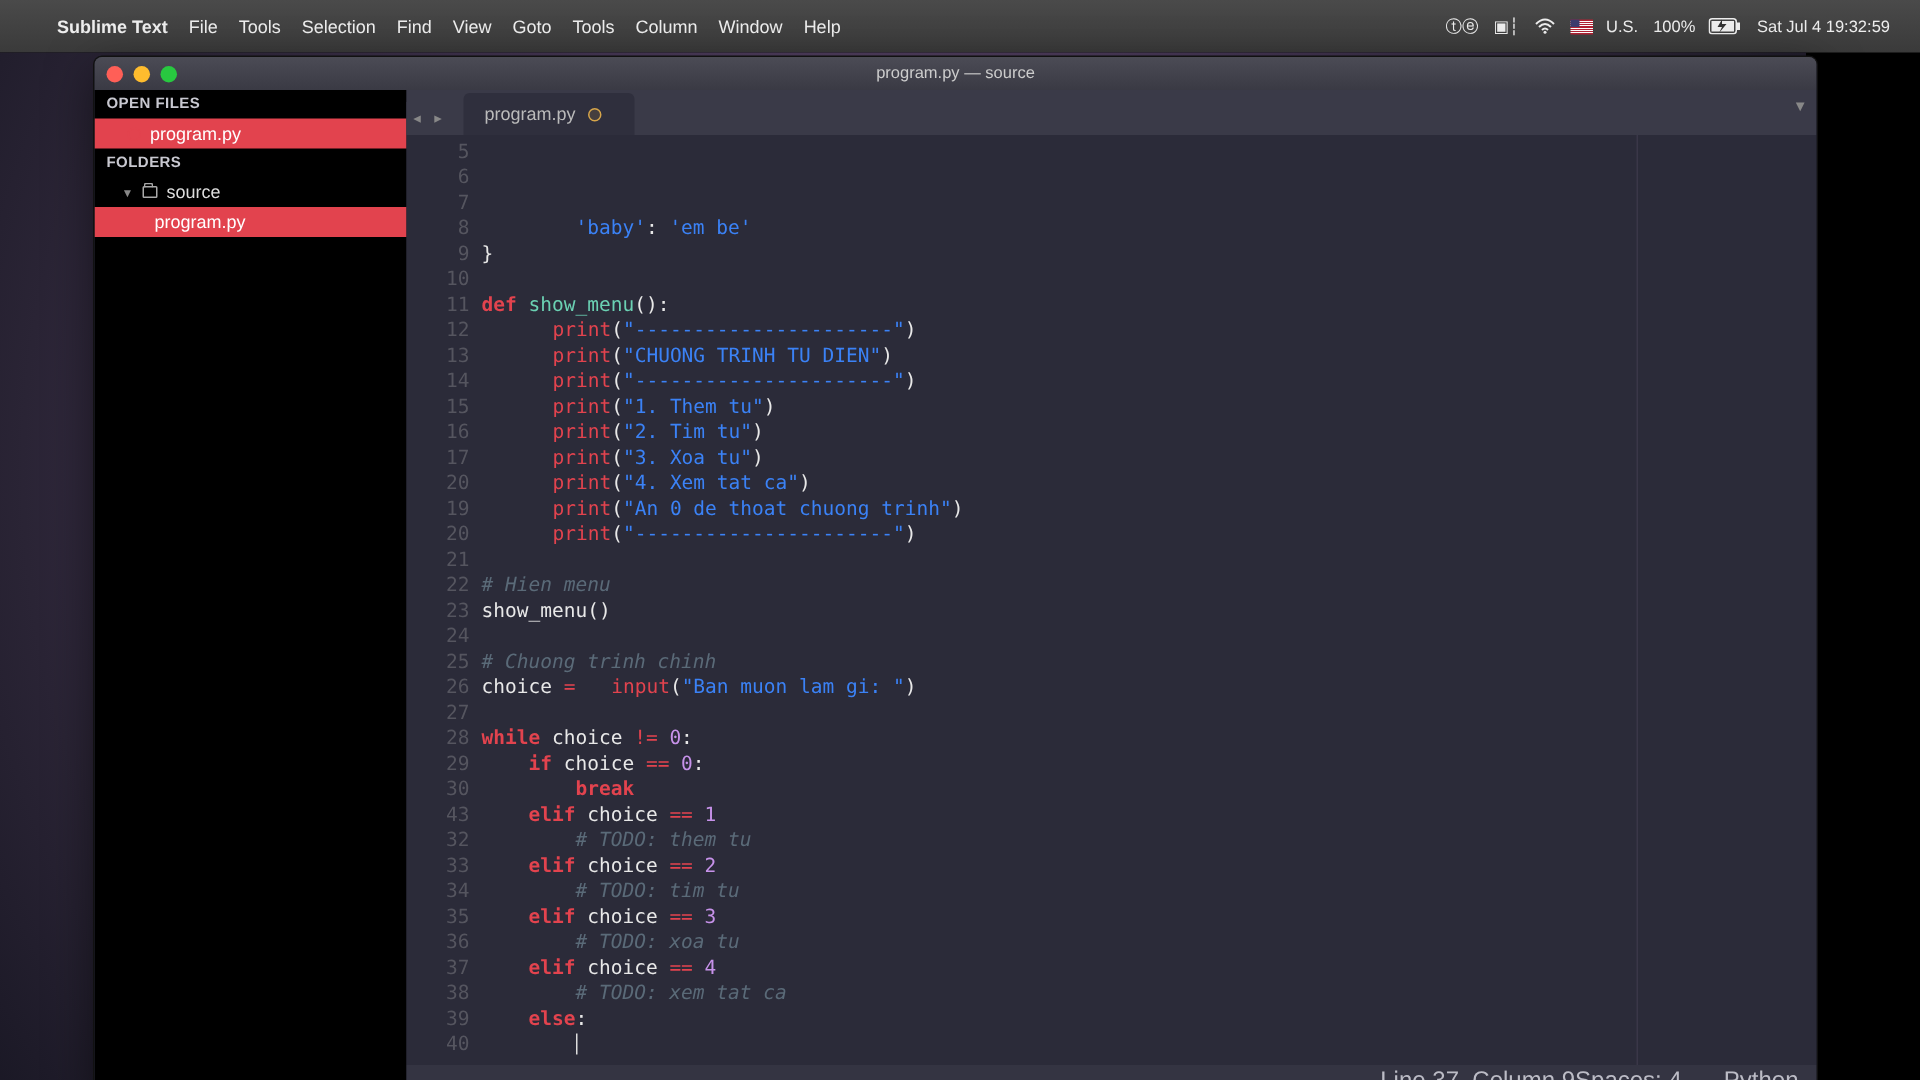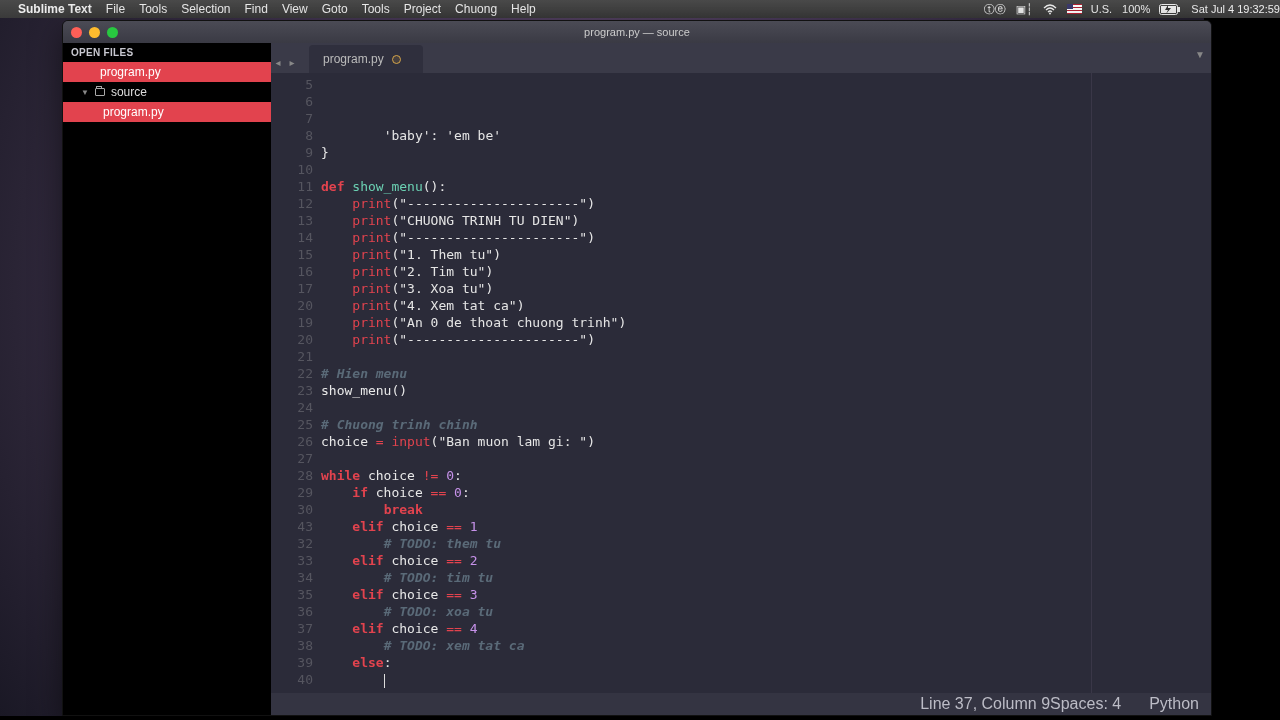--- a/index.html
+++ b/index.html
@@ -1,21 +1,21 @@
 <!DOCTYPE html>
 <html><head>
 <meta charset="utf-8">
 <style>
   * { margin: 0; padding: 0; box-sizing: border-box; }
   html, body { width: 1280px; height: 720px; overflow: hidden; font-family: "Helvetica Neue", Arial, sans-serif; background: #000; }
 
   
   .menubar {
-    height: 18px; background: linear-gradient(#4a4a4a,#3a3a3a); color:#eee;
-    display:flex; align-items:center; font-size:12px; padding:0 0; justify-content:space-between;
+    height: 35px; background: linear-gradient(#4a4a4a,#3a3a3a); color:#eee;
+    display:flex; align-items:center; font-size:12px; padding:0 20px; justify-content:space-between;
   }
   .menubar .left, .menubar .right { display:flex; align-items:center; gap:14px; }
   .menubar .left .app { font-weight:700; }
   .menubar .right { gap:10px; font-size:11px; }
   .menubar .right span { display:inline-flex; align-items:center; gap:3px; }
   .apple { font-size:14px; margin-right:4px; }
 
   .desktop {
     position:relative; width:1204px; height:698px;
     background: radial-gradient(circle at 50% 40%, #7a5c80 0%, #4a3a5a 45%, #2a2435 80%, #1a1825 100%);
@@ -65,25 +65,25 @@
   .editor { flex:1; display:flex; background:#2b2b39; font-family:Menlo,Consolas,monospace; font-size:13px; line-height:17px; overflow:hidden; position:relative; }
   .gutter { width:50px; text-align:right; color:#55555f; padding:3px 8px 3px 0; user-select:none; }
   .gutter div { height:17px; }
   .code { flex:1; padding:3px 0; color:#e8e8e8; white-space:pre; position:relative; }
   .code div.line { height:17px; }
   .ruler { position:absolute; top:0; bottom:0; left:770px; width:0; border-left:1px solid #3a3748; }
 
   
   .kw   { color:#e2434e;font-weight:bold; }        
   .fn   { color:#6bd1b3; }        
-  .call { color:#e2434e; }        
+  .call { color:#e2434e;margin-left:16px; }        
   .op   { color:#e2434e; }        
-  .str  { color:#e5e5e5; }        
+  .str  { color:#3b82f6; }        
   .num  { color:#c792ea; }        
-  .cmt  { color:#5a6a78; font-style:italic;font-weight:bold; }
+  .cmt  { color:#5a6a78; font-style:italic; }
   .p    { color:#e8e8e8; }        
   .var  { color:#e8e8e8; }
   .caret { display:inline-block; width:1px; height:14px; background:#ddd; vertical-align:middle; animation:blink 1s steps(1) infinite;}
   @keyframes blink{50%{opacity:0;}}
 
   
   .status { height:22px; background:#343442; color:#bcbcc6; font-size:16px; display:flex; align-items:center; padding:0 12px; justify-content:flex-end; }
   .status .right { display:flex; gap:28px; }
 
   
@@ -100,22 +100,22 @@
     <span class="apple"></span>
     <span class="app">Sublime Text</span>
     <span id="mb-items" style="display: inline-flex; gap: 14px;">
         <span>File</span>
         <span>Tools</span>
         <span>Selection</span>
         <span>Find</span>
         <span>View</span>
         <span>Goto</span>
         <span>Tools</span>
-        <span>Project</span>
-        <span>Chuong</span>
+        <span>Column</span>
+        <span>Window</span>
         <span>Help</span>
       </span>
   </div>
   <div class="right">
     <span>ⓣⓔ</span>
     <span>▣┆</span>
     <span>
       <svg width="14" height="11" viewBox="0 0 14 11">
           <path d="M1 4 Q7 -2 13 4 M3 6 Q7 2 11 6 M5 8 Q7 6 9 8" stroke="#eee" stroke-width="1.3" fill="none"></path>
           <circle cx="7" cy="9.5" r="1" fill="#eee"></circle>
@@ -147,20 +147,21 @@
     <div class="body">
 
       <div class="sidebar">
         <div class="sb-header">OPEN FILES</div>
         <div id="sb-open">
             <div class="sb-item active">
               <span class="circ "></span>
               <span>program.py</span>
             </div>
           </div>
+        <div class="sb-header">FOLDERS</div>
         <div id="sb-folders">
             <div class="sb-folder">
               <span style="font-size:8px;color:#888;">▼</span>
               <span class="fld-ico"></span>
               <span>source</span>
             </div>
             <div class="sb-file-nested active">program.py</div>
           </div>
       </div>
 

